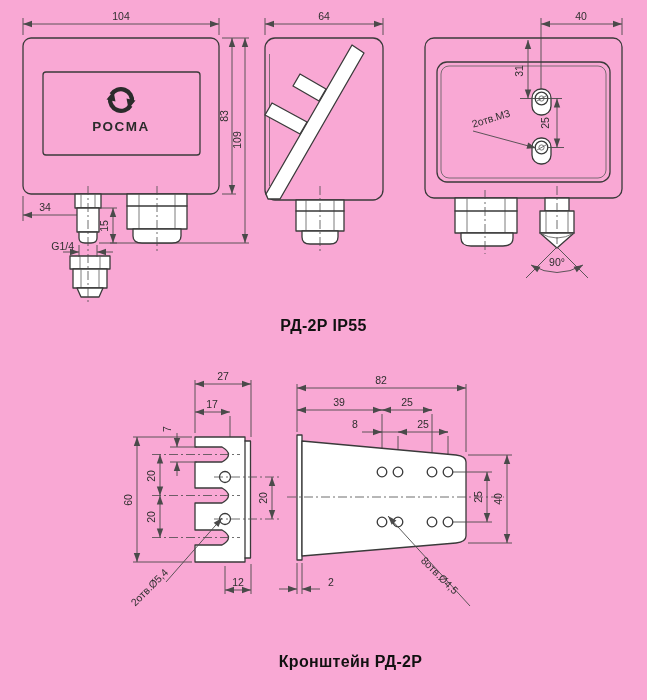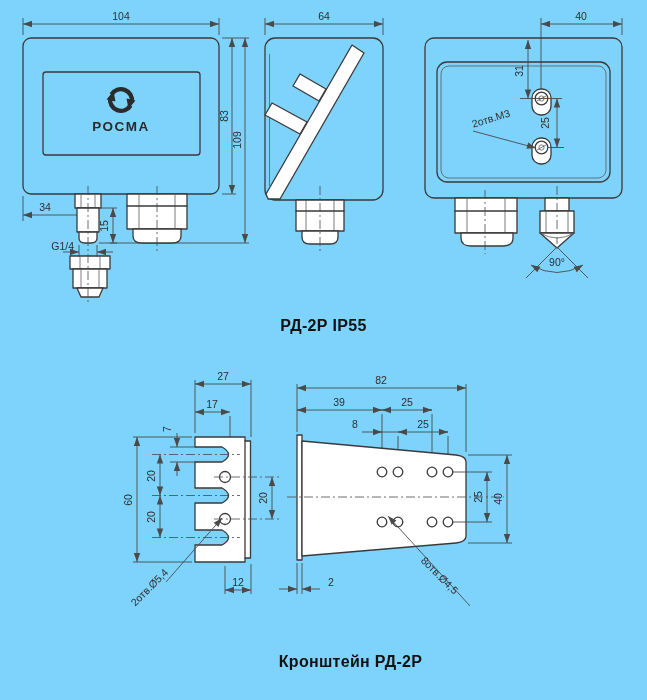--- a/index.html
+++ b/index.html
@@ -1,16 +1,16 @@
 <!DOCTYPE html>
 <html><head>
 <meta charset="utf-8">
 <style>
   html,body{margin:0;padding:0;background:#fff;}
-  #stage{position:relative;width:647px;height:700px;background:#7dd3fc;overflow:hidden;
+  #stage{position:relative;width:647px;height:700px;background:#f9a8d4;overflow:hidden;
          font-family:"Liberation Sans",sans-serif;}
   #drawing{position:absolute;left:0;top:0;}
   .caption{position:absolute;left:0;width:647px;text-align:center;
            font-weight:bold;font-size:16px;color:#111;letter-spacing:.3px;}
   #cap-device{top:317px;}
   #cap-bracket{top:653px;padding-left:27px;}
   
   .obj{stroke:#3a3a3a;stroke-width:1.3;fill:none;stroke-linejoin:round;stroke-linecap:round;}
   .objf{stroke:#3a3a3a;stroke-width:1.3;fill:#fff;stroke-linejoin:round;}
   .thin{stroke:#5a5a5a;stroke-width:.8;fill:none;}

